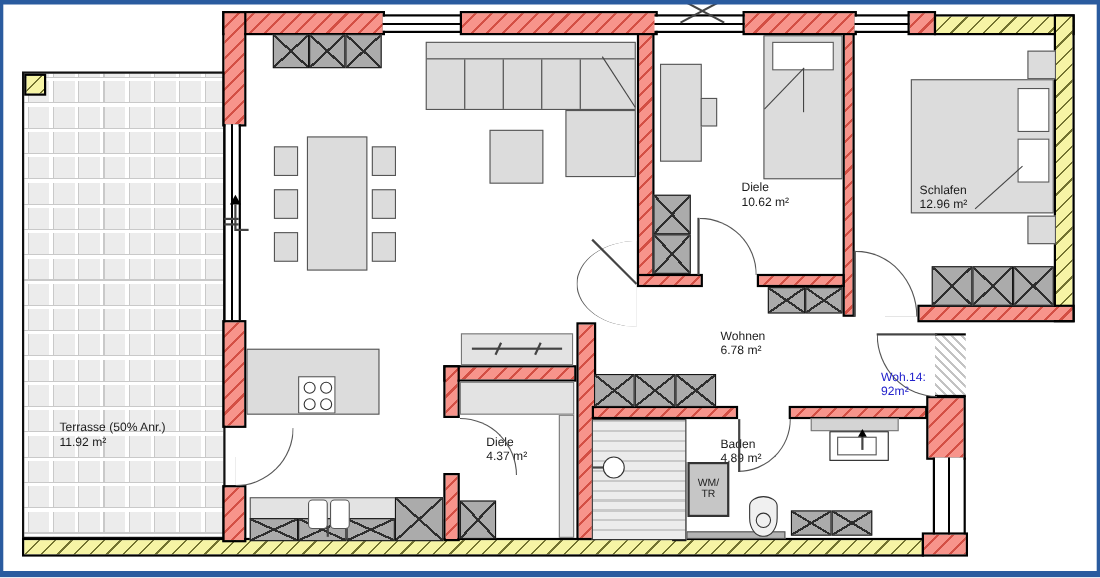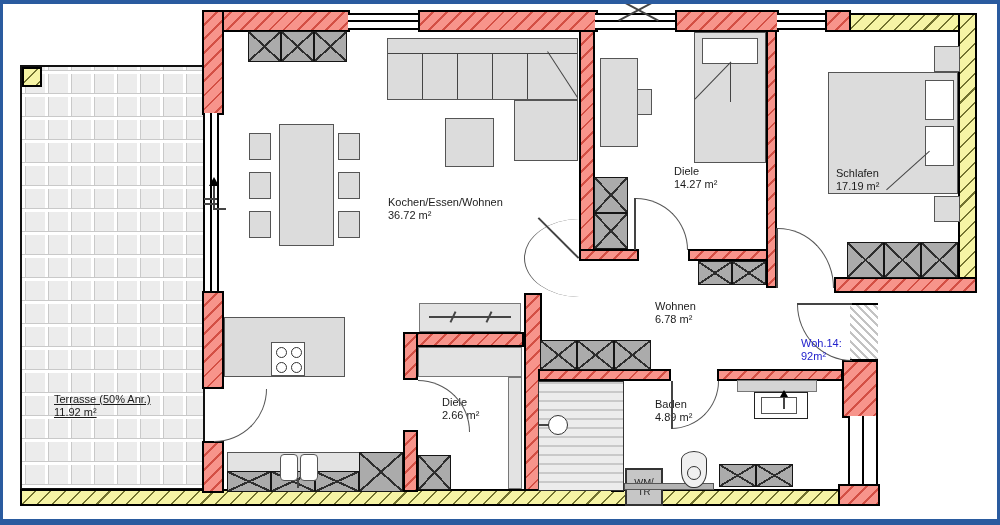--- a/index.html
+++ b/index.html
@@ -44,21 +44,21 @@
   .shelf{position:absolute;background:#e3e3e3;border:1px solid #777;}
 </style>
 </head>
 <body>
 
 <div class="canvas">
   <div class="frame"></div>
 
   <div class="terrace" style="left:20px;top:65px;width:185px;height:425px;"></div>
   <div class="y" style="left:22px;top:67px;width:20px;height:20px;"></div>
-  <div class="lbl" style="left:54px;top:393px;text-decoration:underline;">
+  <div class="lbl" style="left:54px;top:383px;">
     <div>Terrasse (50% Anr.)</div>
     <div>11.92 m²</div>
   </div>
 
   <div class="y" style="left:20px;top:489px;width:820px;height:17px;"></div>
 
   <div class="w" style="left:202px;top:10px;width:148px;height:22px;"></div>
   <div class="winh" style="left:348px;top:13px;width:72px;height:17px;"></div>
   <div class="w" style="left:418px;top:10px;width:180px;height:22px;"></div>
   <div class="winh" style="left:595px;top:13px;width:82px;height:17px;"></div>
@@ -123,24 +123,20 @@
   <div class="furn" style="left:445px;top:118px;width:49px;height:49px;"></div>
 
   <div class="furn" style="left:279px;top:124px;width:55px;height:122px;"></div>
   <div class="furn" style="left:249px;top:133px;width:22px;height:27px;"></div>
   <div class="furn" style="left:249px;top:172px;width:22px;height:27px;"></div>
   <div class="furn" style="left:249px;top:211px;width:22px;height:27px;"></div>
   <div class="furn" style="left:338px;top:133px;width:22px;height:27px;"></div>
   <div class="furn" style="left:338px;top:172px;width:22px;height:27px;"></div>
   <div class="furn" style="left:338px;top:211px;width:22px;height:27px;"></div>
 
-  <div class="lbl" style="left:388px;top:196px;">
-    <div>Kochen/Essen/Wohnen</div>
-    <div>36.72 m²</div>
-  </div>
 
   <div class="furn" style="left:224px;top:317px;width:121px;height:60px;"></div>
   <div class="white" style="left:271px;top:342px;width:34px;height:34px;"></div>
   <div class="circ" style="left:276px;top:347px;width:11px;height:11px;"></div>
   <div class="circ" style="left:291px;top:347px;width:11px;height:11px;"></div>
   <div class="circ" style="left:276px;top:362px;width:11px;height:11px;"></div>
   <div class="circ" style="left:291px;top:362px;width:11px;height:11px;"></div>
 
   <div class="furn" style="left:227px;top:452px;width:176px;height:20px;background:#e3e3e3;"></div>
   <div class="xb" style="left:227px;top:471px;width:44px;height:21px;"></div>
@@ -162,64 +158,64 @@
   <div class="furn" style="left:600px;top:58px;width:38px;height:89px;"></div>
   <div class="furn" style="left:637px;top:89px;width:15px;height:26px;"></div>
   <div class="xb" style="left:594px;top:177px;width:34px;height:36px;"></div>
   <div class="xb" style="left:594px;top:213px;width:34px;height:36px;"></div>
   <div class="furn" style="left:694px;top:32px;width:72px;height:131px;"></div>
   <div class="white" style="left:702px;top:38px;width:56px;height:26px;"></div>
   <div class="ln" style="left:687px;top:80px;width:52px;height:1px;transform:rotate(-46deg);"></div>
   <div class="ln" style="left:730px;top:62px;width:1px;height:40px;"></div>
   <div class="lbl" style="left:674px;top:165px;">
     <div>Diele</div>
-    <div>14.27 m²</div>
+    <div>10.62 m²</div>
   </div>
   <div class="arc tr" style="left:636px;top:198px;width:52px;height:52px;"></div>
   <div class="ln" style="left:634px;top:198px;width:2px;height:52px;"></div>
 
   <div class="furn" style="left:828px;top:72px;width:130px;height:122px;"></div>
   <div class="white" style="left:925px;top:80px;width:29px;height:40px;"></div>
   <div class="white" style="left:925px;top:126px;width:29px;height:40px;"></div>
   <div class="ln" style="left:879px;top:170px;width:58px;height:1px;transform:rotate(-42deg);"></div>
   <div class="furn" style="left:934px;top:46px;width:26px;height:26px;"></div>
   <div class="furn" style="left:934px;top:196px;width:26px;height:26px;"></div>
   <div class="xb" style="left:847px;top:242px;width:37px;height:36px;"></div>
   <div class="xb" style="left:884px;top:242px;width:37px;height:36px;"></div>
   <div class="xb" style="left:921px;top:242px;width:37px;height:36px;"></div>
   <div class="lbl" style="left:836px;top:167px;">
     <div>Schlafen</div>
-    <div>17.19 m²</div>
+    <div>12.96 m²</div>
   </div>
   <div class="arc tr" style="left:778px;top:228px;width:56px;height:60px;"></div>
   <div class="ln" style="left:776px;top:228px;width:2px;height:60px;"></div>
 
   <div class="lbl" style="left:655px;top:300px;">
     <div>Wohnen</div>
     <div>6.78 m²</div>
   </div>
   <div class="xb" style="left:540px;top:340px;width:37px;height:30px;"></div>
   <div class="xb" style="left:577px;top:340px;width:37px;height:30px;"></div>
   <div class="xb" style="left:614px;top:340px;width:37px;height:30px;"></div>
   <div class="xb" style="left:698px;top:261px;width:34px;height:24px;"></div>
   <div class="xb" style="left:732px;top:261px;width:34px;height:24px;"></div>
 
   <div class="shelf" style="left:418px;top:347px;width:104px;height:30px;"></div>
   <div class="shelf" style="left:508px;top:377px;width:14px;height:112px;"></div>
   <div class="xb" style="left:418px;top:455px;width:33px;height:35px;"></div>
   <div class="lbl" style="left:442px;top:396px;">
     <div>Diele</div>
-    <div>2.66 m²</div>
+    <div>4.37 m²</div>
   </div>
   <div class="arc tr" style="left:418px;top:380px;width:52px;height:52px;"></div>
 
   <div class="shower" style="left:538px;top:381px;width:86px;height:110px;"></div>
   <div class="ln" style="left:538px;top:424px;width:12px;height:2px;"></div>
   <div class="circ" style="left:548px;top:415px;width:20px;height:20px;"></div>
-  <div class="wmtr" style="left:625px;top:468px;width:38px;height:38px;">
+  <div class="wmtr" style="left:625px;top:420px;width:38px;height:50px;">
     <div>WM/</div>
     <div>TR</div>
   </div>
   <div class="furn" style="left:624px;top:483px;width:90px;height:7px;background:#b3b3b3;"></div>
   <div class="furn" style="left:681px;top:451px;width:26px;height:37px;background:#f0f0f0;border:1.5px solid #333;border-radius:13px 13px 12px 12px / 9px 9px 17px 17px;"></div>
   <div class="circ" style="left:687px;top:466px;width:14px;height:14px;background:transparent;"></div>
   <div class="xb" style="left:719px;top:464px;width:37px;height:23px;"></div>
   <div class="xb" style="left:756px;top:464px;width:37px;height:23px;"></div>
   <div class="shelf" style="left:737px;top:380px;width:80px;height:12px;background:#d4d4d4;"></div>
   <div class="white" style="left:754px;top:392px;width:54px;height:27px;border:1.5px solid #222;"></div>

